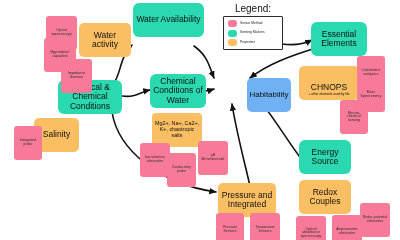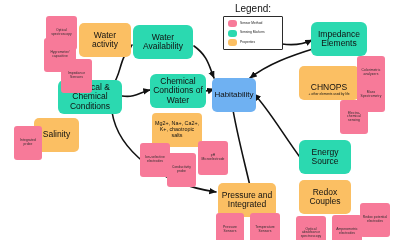--- a/index.html
+++ b/index.html
@@ -21,21 +21,21 @@
     align-items:center;
     justify-content:center;
     text-align:center;
     color:#111111;
     line-height:1.08;
     border-radius:5px;
     padding:17px 2px;
   }
   .node.teal{background:#2BD9B0;font-size:8.5px;border-radius:6px;}
   .node.orange{background:#FBBF63;font-size:8.5px;border-radius:5px;}
-  .node.blue{background:#6FB1F2;font-size:8px;border-radius:5px;}
+  .node.blue{background:#6FB1F2;font-size:8px;border-radius:5px;margin-left:35px;}
   .node.pink{background:#F77A99;font-size:3.3px;border-radius:3px;color:#2b2b2b;letter-spacing:.1px;}
   .node.orange.small{font-size:5.4px;border-radius:4px;}
   .sub{font-size:3.2px;margin-top:1px;display:block;}
 
   .legend{
     position:absolute;
     left:223px;top:3px;
     width:60px;
   }
   .legend-title{
@@ -94,34 +94,34 @@
         <span class="swatch sw-orange"></span>
         <span class="legend-label">Properties</span>
       </div>
     </div>
   </div>
 
   <div class="node blue" style="left:212px;top:78px;width:44px;height:26px;">
     <span>Habitability</span>
   </div>
 
-  <div class="node teal" style="left:133px;top:25px;width:60px;height:32px;align-items:flex-end;">
+  <div class="node teal" style="left:133px;top:3px;width:71px;height:32px;">
     <span>Water Availability</span>
   </div>
 
   <div class="node teal" style="left:58px;top:80px;width:64px;height:34px;">
     <span>Physical &amp; Chemical Conditions</span>
   </div>
 
   <div class="node teal" style="left:150px;top:74px;width:56px;height:32px;">
     <span>Chemical Conditions of Water</span>
   </div>
 
   <div class="node teal" style="left:311px;top:22px;width:56px;height:31px;">
-    <span>Impedance Elements</span>
+    <span>Essential Elements</span>
   </div>
 
   <div class="node teal" style="left:299px;top:140px;width:52px;height:28px;">
     <span>Energy Source</span>
   </div>
 
   <div class="node orange" style="left:79px;top:23px;width:52px;height:26px;">
     <span>Water activity</span>
   </div>
 

